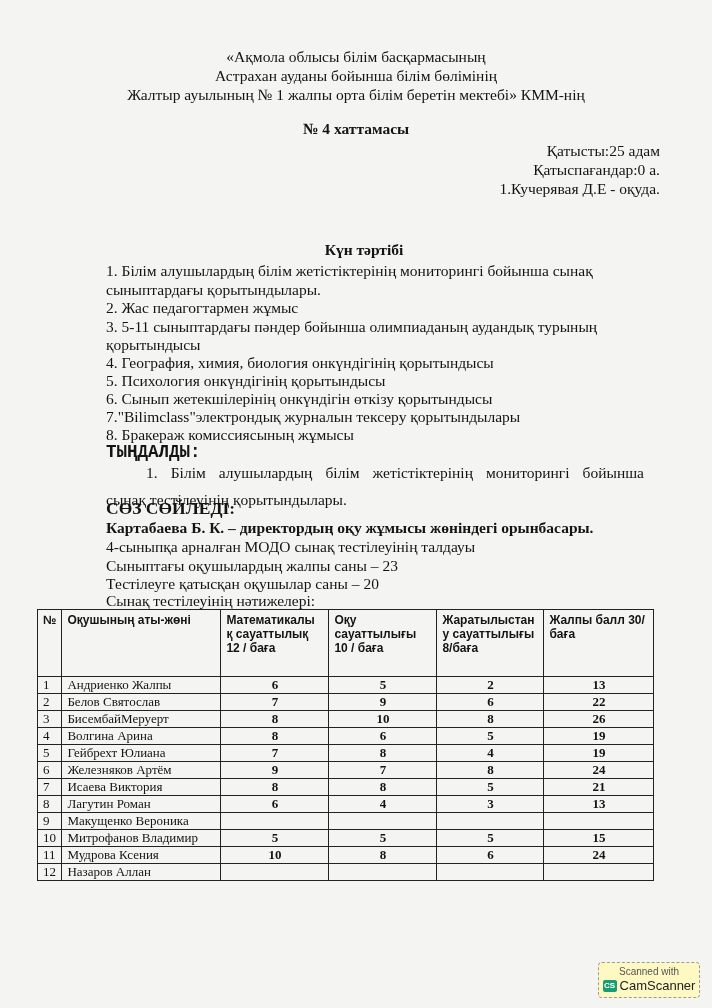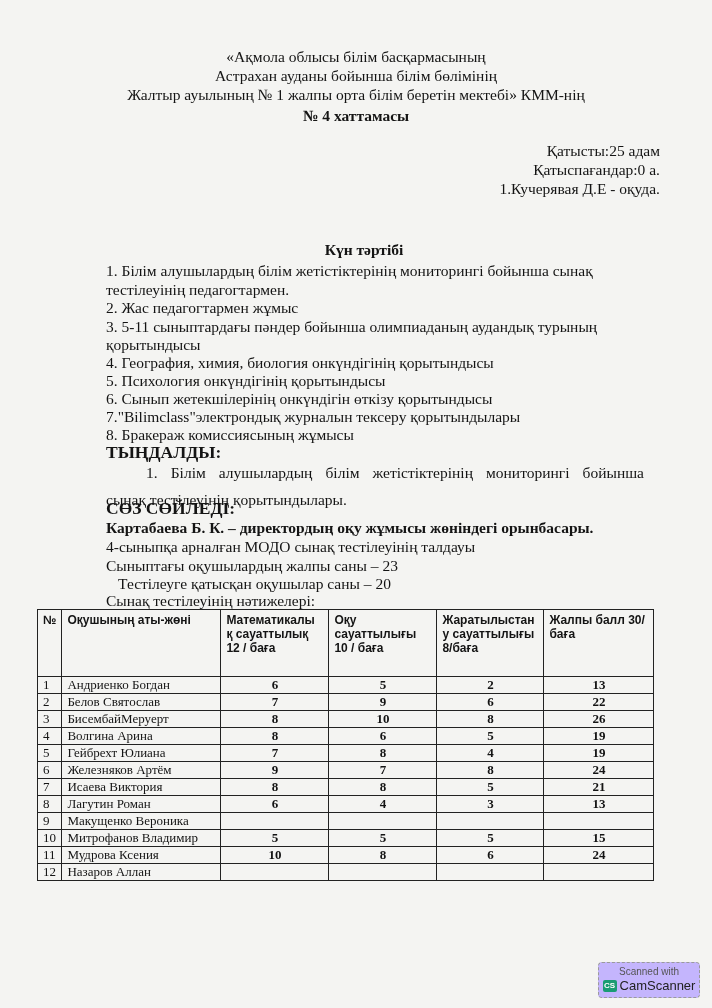--- a/index.html
+++ b/index.html
@@ -20,63 +20,63 @@
   }
   table.results td, table.results th {
     border:1.2px solid #222; padding:0 5px; vertical-align:top;
   }
   table.results th { font-weight:bold; text-align:left; height:63px; line-height:14px; padding-top:3px; font-family:"Liberation Sans Narrow","Liberation Sans", sans-serif; font-size:12px; }
   table.results td { height:16px; line-height:16px; font-size:13px; }
   td.num { text-align:left; }
   td.score { text-align:center; font-weight:bold; }
   .cs-badge {
     position:absolute; left:598px; top:962px; width:100px; height:34px;
-    border:1px dashed #9a9a9a; border-radius:4px; background:#c4b5fd;
+    border:1px dashed #9a9a9a; border-radius:4px; background:#fef9c3;
     font-family:"Liberation Sans", sans-serif; text-align:center;
   }
   .cs-top { font-size:10px; color:#555; margin-top:3px; }
   .cs-bottom { display:flex; align-items:center; justify-content:center; gap:3px; margin-top:1px; }
   .cs-logo { width:14px; height:12px; background:#1a9c73; color:#fff; font-size:8px; font-weight:bold; line-height:12px; border-radius:2px; text-align:center; }
   .cs-name { font-size:13px; color:#222; }
 </style>
 </head>
 <body>
 
 <div class="page">
 
   <div class="center" style="top:48px;">«Ақмола облысы білім басқармасының</div>
   <div class="center" style="top:67px;">Астрахан ауданы бойынша білім бөлімінің</div>
   <div class="center" style="top:86px;">Жалтыр ауылының № 1 жалпы орта білім беретін мектебі» КММ-нің</div>
-  <div class="center bold" style="top:107px;">№ 4 хаттамасы</div>
+  <div class="center bold" style="top:120px;">№ 4 хаттамасы</div>
 
   <div class="right-block" style="top:141px;">Қатысты:25 адам</div>
   <div class="right-block" style="top:160px;">Қатыспағандар:0 а.</div>
   <div class="right-block" style="top:179px;">1.Кучерявая Д.Е - оқуда.</div>
 
   <div class="center bold" style="top:241px; left:8px;">Күн тәртібі</div>
   <div class="body-line" style="top:262px;">1. Білім алушылардың білім жетістіктерінің мониторингі бойынша сынақ</div>
-  <div class="body-line" style="top:281px;">тестілеуінің педагогтармен.</div>
+  <div class="body-line" style="top:281px;">сыныптардағы қорытындылары.</div>
   <div class="body-line" style="top:299px;">2. Жас педагогтармен жұмыс</div>
   <div class="body-line" style="top:318px;">3. 5-11 сыныптардағы пәндер бойынша олимпиаданың аудандық турының</div>
   <div class="body-line" style="top:336px;">қорытындысы</div>
   <div class="body-line" style="top:354px;">4. География, химия, биология онкүндігінің қорытындысы</div>
   <div class="body-line" style="top:372px;">5. Психология онкүндігінің қорытындысы</div>
   <div class="body-line" style="top:390px;">6. Сынып жетекшілерінің онкүндігін өткізу қорытындысы</div>
   <div class="body-line" style="top:408px;">7."Bilimclass"электрондық журналын тексеру қорытындылары</div>
   <div class="body-line" style="top:426px;">8. Бракераж комиссиясының жұмысы</div>
 
-  <div class="body-line heading" style="top:443px;">ТЫҢДАЛДЫ:</div>
+  <div class="body-line heading" style="top:443px;font-family:Liberation Mono, monospace;">ТЫҢДАЛДЫ:</div>
   <div class="justify" style="top:463px; left:146px; width:498px;">1. Білім алушылардың білім жетістіктерінің мониторингі бойынша</div>
   <div class="body-line" style="top:482px;margin-top:9px;">сынақ тестілеуінің қорытындылары.</div>
 
   <div class="body-line heading" style="top:499px;">СӨЗ СӨЙЛЕДІ:</div>
   <div class="body-line bold" style="top:519px;">Картабаева Б. К.  – директордың оқу жұмысы жөніндегі орынбасары.</div>
   <div class="body-line" style="top:538px;">4-сыныпқа арналған МОДО сынақ тестілеуінің талдауы</div>
   <div class="body-line" style="top:557px;">Сыныптағы оқушылардың жалпы саны – 23</div>
-  <div class="body-line" style="top:575px;margin-left:12px;">Тестілеуге қатысқан оқушылар саны – 20</div>
+  <div class="body-line" style="top:575px;">Тестілеуге қатысқан оқушылар саны – 20</div>
   <div class="body-line" style="top:592px;">Сынақ тестілеуінің нәтижелері:</div>
 
   <table class="results">
     <colgroup>
       <col style="width:24px">
         <col style="width:159px">
         <col style="width:108px">
         <col style="width:108px">
         <col style="width:107px">
         <col style="width:110px">
@@ -87,21 +87,21 @@
         <th>Оқушының аты-жөні</th>
         <th>Математикалы қ сауаттылық 12 / баға</th>
         <th>Оқу сауаттылығы 10 / баға</th>
         <th>Жаратылыстан у сауаттылығы 8/баға</th>
         <th>Жалпы балл 30/баға</th>
       </tr>
     </thead>
     <tbody>
       <tr>
           <td class="num">1</td>
-          <td>Андриенко Богдан</td>
+          <td>Андриенко Жалпы</td>
           <td class="score">6</td>
           <td class="score">5</td>
           <td class="score">2</td>
           <td class="score">13</td>
         </tr>
       <tr>
           <td class="num">2</td>
           <td>Белов Святослав</td>
           <td class="score">7</td>
           <td class="score">9</td>

